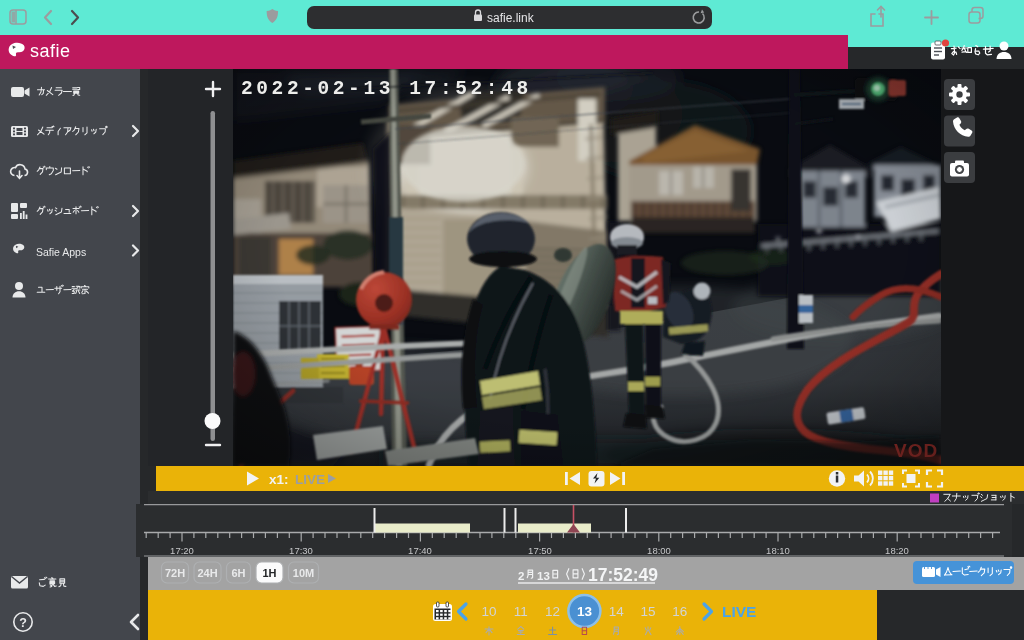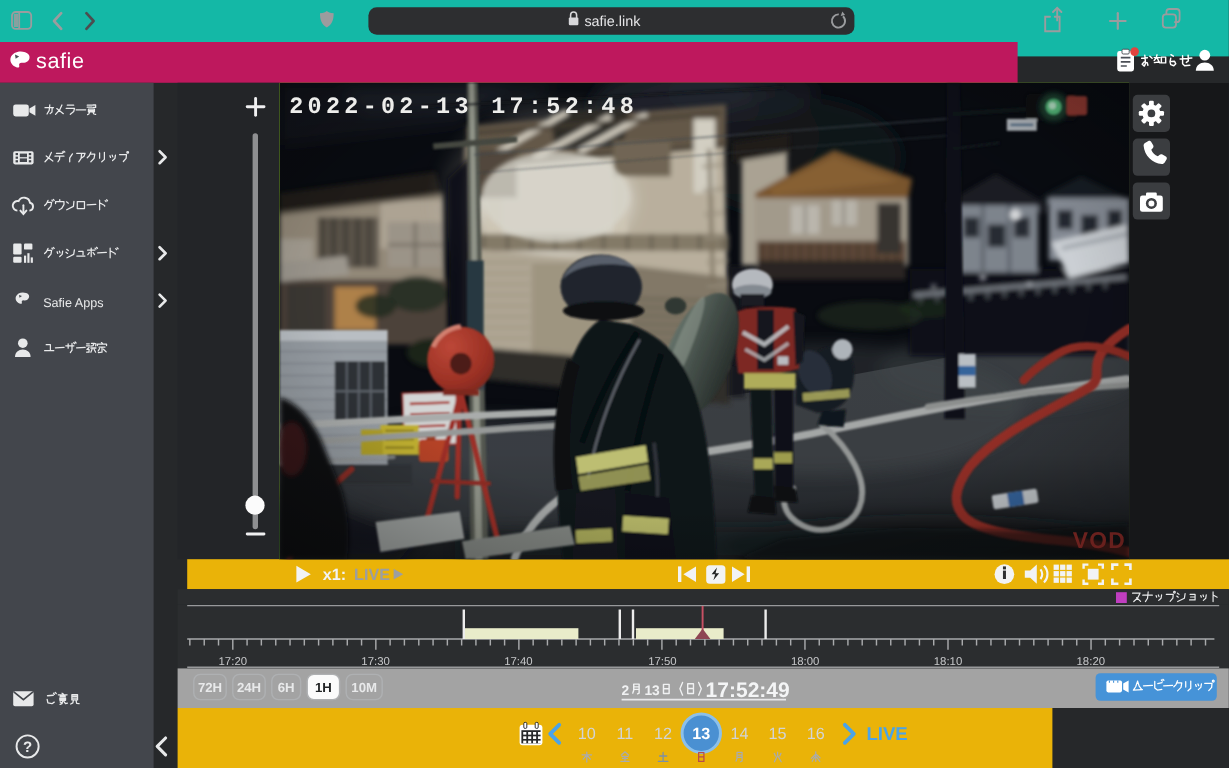--- a/index.html
+++ b/index.html
@@ -1,18 +1,18 @@
 <!DOCTYPE html>
 <html><head><meta charset="utf-8"><style>
 *{margin:0;padding:0;box-sizing:border-box}
 html,body{width:1024px;height:640px;overflow:hidden;background:#26282a;font-family:"Liberation Sans", sans-serif}
 .abs{position:absolute}
 </style></head><body>
 <div class="abs" style="left:0;top:0;width:1024px;height:640px">
-<div class="abs" style="left:0;top:0;width:1024px;height:47px;background:#14b8a6">
+<div class="abs" style="left:0;top:0;width:1024px;height:47px;background:#5eead4">
       <svg style="position:absolute;left:0px;top:0px" width="1024" height="35" viewBox="0 0 1024 35">
         <g stroke="#9b9c9e" stroke-width="1.5" fill="none">
           <rect x="10" y="10" width="16" height="14" rx="3"></rect>
           <line x1="16" y1="10" x2="16" y2="24"></line>
         </g>
         <rect x="11.5" y="11.5" width="3.5" height="11" fill="#9b9c9e" opacity="0.85"></rect>
         <path d="M51,11 L45,17.5 L51,24" stroke="#9b9c9e" stroke-width="2.2" fill="none" stroke-linecap="round" stroke-linejoin="round"></path>
         <path d="M72,11 L78,17.5 L72,24" stroke="#4c4d4f" stroke-width="2.2" fill="none" stroke-linecap="round" stroke-linejoin="round"></path>
         <path d="M287,10 c3,0 5,-1.2 6,-2 c1,0.8 3,2 6,2 c0,6 -1.5,10 -6,12.5 c-4.5,-2.5 -6,-6.5 -6,-12.5 z" fill="#9b9c9e" transform="translate(-6,1.5) scale(0.95)"></path>
         <rect x="307" y="6" width="405" height="23" rx="7" fill="#2d2e30"></rect>
@@ -59,21 +59,21 @@
         <path d="M983.4,14.2L993.2,13.4M990.1,11.0L990.3,15.8L988.6,17.0M985.5,11.4L985.5,18.2L987.2,19.8L991.5,19.4" stroke="#fff" stroke-width="1.20" fill="none" stroke-linecap="round" stroke-linejoin="round" opacity="1.0"></path>
         <g transform="translate(997,41.5)" fill="#fff">
           <circle cx="7.5" cy="-31.5" r="0"></circle>
         </g>
         <g transform="translate(996,6.5)" fill="#fff">
           <circle cx="8" cy="4.5" r="4.5"></circle>
           <path d="M0.5,17.5 c0,-4.5 3.5,-7 7.5,-7 c4,0 7.5,2.5 7.5,7 z"></path>
         </g>
       </svg>
     </div>
-    <div class="abs" style="left:0;top:69px;width:128px;height:571px;background:#43464c">
+    <div class="abs" style="left:0;top:69px;width:140px;height:571px;background:#43464c">
       <svg style="position:absolute;left:0px;top:0px" width="148" height="571" viewBox="0 0 148 571">
         <g transform="translate(11,15)" fill="#e8e9ea">
           <rect x="0" y="3" width="13" height="10" rx="2"></rect>
           <path d="M13.5,6.5 l5,-3 v9 l-5,-3 z"></path>
         </g>
         <path d="M37.5,20.7L44.5,20.7M41.5,18.3L41.0,23.0L39.2,26.0M43.5,20.7L43.3,24.3L41.8,25.7" stroke="#e8e9ea" stroke-width="1.05" fill="none" stroke-linecap="round" stroke-linejoin="round" opacity="1.0"></path>
         <path d="M51.6,18.5L49.8,22.5L46.3,26.3M47.3,21.5L52.8,25.7" stroke="#e8e9ea" stroke-width="1.05" fill="none" stroke-linecap="round" stroke-linejoin="round" opacity="1.0"></path>
         <path d="M56.1,18.7L61.4,18.7M55.1,21.3L62.1,21.3L61.4,24.0L58.6,26.3" stroke="#e8e9ea" stroke-width="1.05" fill="none" stroke-linecap="round" stroke-linejoin="round" opacity="1.0"></path>
         <path d="M63.4,22.5L71.4,22.5" stroke="#e8e9ea" stroke-width="1.05" fill="none" stroke-linecap="round" stroke-linejoin="round" opacity="1.0"></path>
         <path d="M72.7,18.7L77.2,18.7M72.7,20.3L76.7,20.3M77.7,18.5L79.7,18.5L79.7,20.5L77.7,20.5M73.7,22.0L78.7,22.0L78.7,24.3L73.7,24.3L73.7,22.0M73.7,23.1L78.7,23.1M74.7,24.3L74.0,26.0L73.0,26.5M77.4,24.3L78.2,26.0L79.7,26.3" stroke="#e8e9ea" stroke-width="1.05" fill="none" stroke-linecap="round" stroke-linejoin="round" opacity="1.0"></path>
@@ -658,21 +658,21 @@
         <path d="M795.8,3.3L802.0,3.3M802.0,3.3L800.0,7.3L796.8,10.3M799.2,7.0L802.5,10.1" stroke="#e8e9ea" stroke-width="1.00" fill="none" stroke-linecap="round" stroke-linejoin="round" opacity="1.0"></path>
         <path d="M804.3,5.0L812.3,5.0M808.8,2.3L808.3,7.5L806.5,10.3" stroke="#e8e9ea" stroke-width="1.00" fill="none" stroke-linecap="round" stroke-linejoin="round" opacity="1.0"></path>
         <path d="M815.4,5.3L815.9,6.7M817.3,4.8L817.8,6.2M820.0,4.7L819.6,7.5L817.6,9.3" stroke="#e8e9ea" stroke-width="1.00" fill="none" stroke-linecap="round" stroke-linejoin="round" opacity="1.0"></path>
         <path d="M823.9,4.3L829.7,4.3M829.7,4.3L829.4,7.5L827.1,10.1M830.0,2.5a0.7,0.7 0 1,0 1.4,0a0.7,0.7 0 1,0 -1.4,0" stroke="#e8e9ea" stroke-width="1.00" fill="none" stroke-linecap="round" stroke-linejoin="round" opacity="1.0"></path>
         <path d="M833.2,3.3L834.5,4.3M832.6,5.7L833.9,6.7M839.6,3.7L839.0,7.5L833.4,10.3" stroke="#e8e9ea" stroke-width="1.00" fill="none" stroke-linecap="round" stroke-linejoin="round" opacity="1.0"></path>
         <path d="M843.7,4.3L847.9,4.3M844.1,6.5L847.9,6.5M843.3,8.9L847.9,8.9M847.9,4.3L847.9,8.9" stroke="#e8e9ea" stroke-width="1.00" fill="none" stroke-linecap="round" stroke-linejoin="round" opacity="1.0"></path>
         <path d="M852.6,5.3L853.1,6.7M854.5,4.8L855.0,6.2M857.2,4.7L856.8,7.5L854.8,9.3" stroke="#e8e9ea" stroke-width="1.00" fill="none" stroke-linecap="round" stroke-linejoin="round" opacity="1.0"></path>
         <path d="M862.9,2.3L862.9,10.3M862.9,4.9L866.3,6.7" stroke="#e8e9ea" stroke-width="1.00" fill="none" stroke-linecap="round" stroke-linejoin="round" opacity="1.0"></path>
       </svg>
     </div>
-    <div class="abs" style="left:148px;top:504px;width:876px;height:53px;background:#2b2d2f">
+    <div class="abs" style="left:136px;top:504px;width:876px;height:53px;background:#2b2d2f">
       <svg style="position:absolute;left:0px;top:0px" width="876" height="53" viewBox="0 0 876 53">
         <line x1="8" y1="0.7" x2="868" y2="0.7" stroke="#98999b" stroke-width="1.2"></line>
         <line x1="8" y1="52" x2="868" y2="52" stroke="#98999b" stroke-width="1.2"></line>
         <g stroke="#a9aaac" stroke-width="1.2">
           <line x1="10.2" y1="28.5" x2="10.2" y2="34.0"></line>
           <line x1="22.2" y1="28.5" x2="22.2" y2="34.0"></line>
           <line x1="34.1" y1="28.5" x2="34.1" y2="34.0"></line>
           <line x1="46.0" y1="28.5" x2="46.0" y2="37.5"></line>
           <line x1="57.9" y1="28.5" x2="57.9" y2="34.0"></line>
           <line x1="69.8" y1="28.5" x2="69.8" y2="34.0"></line>

